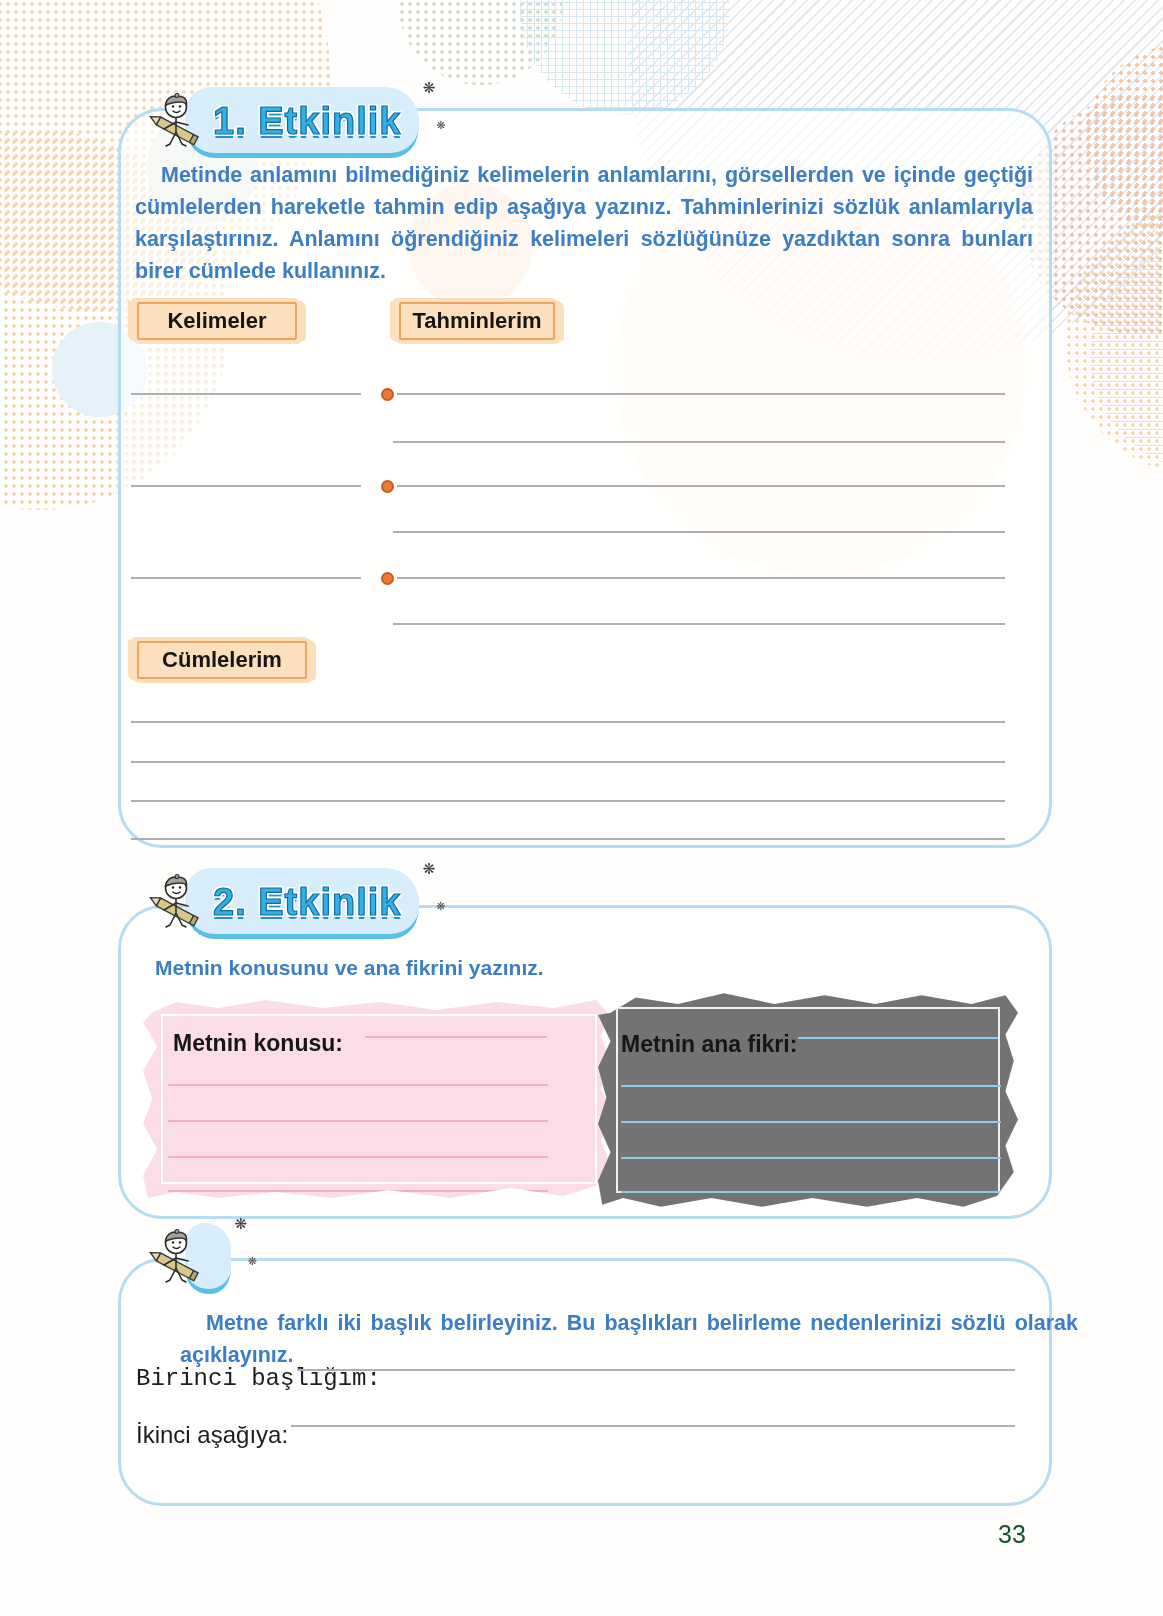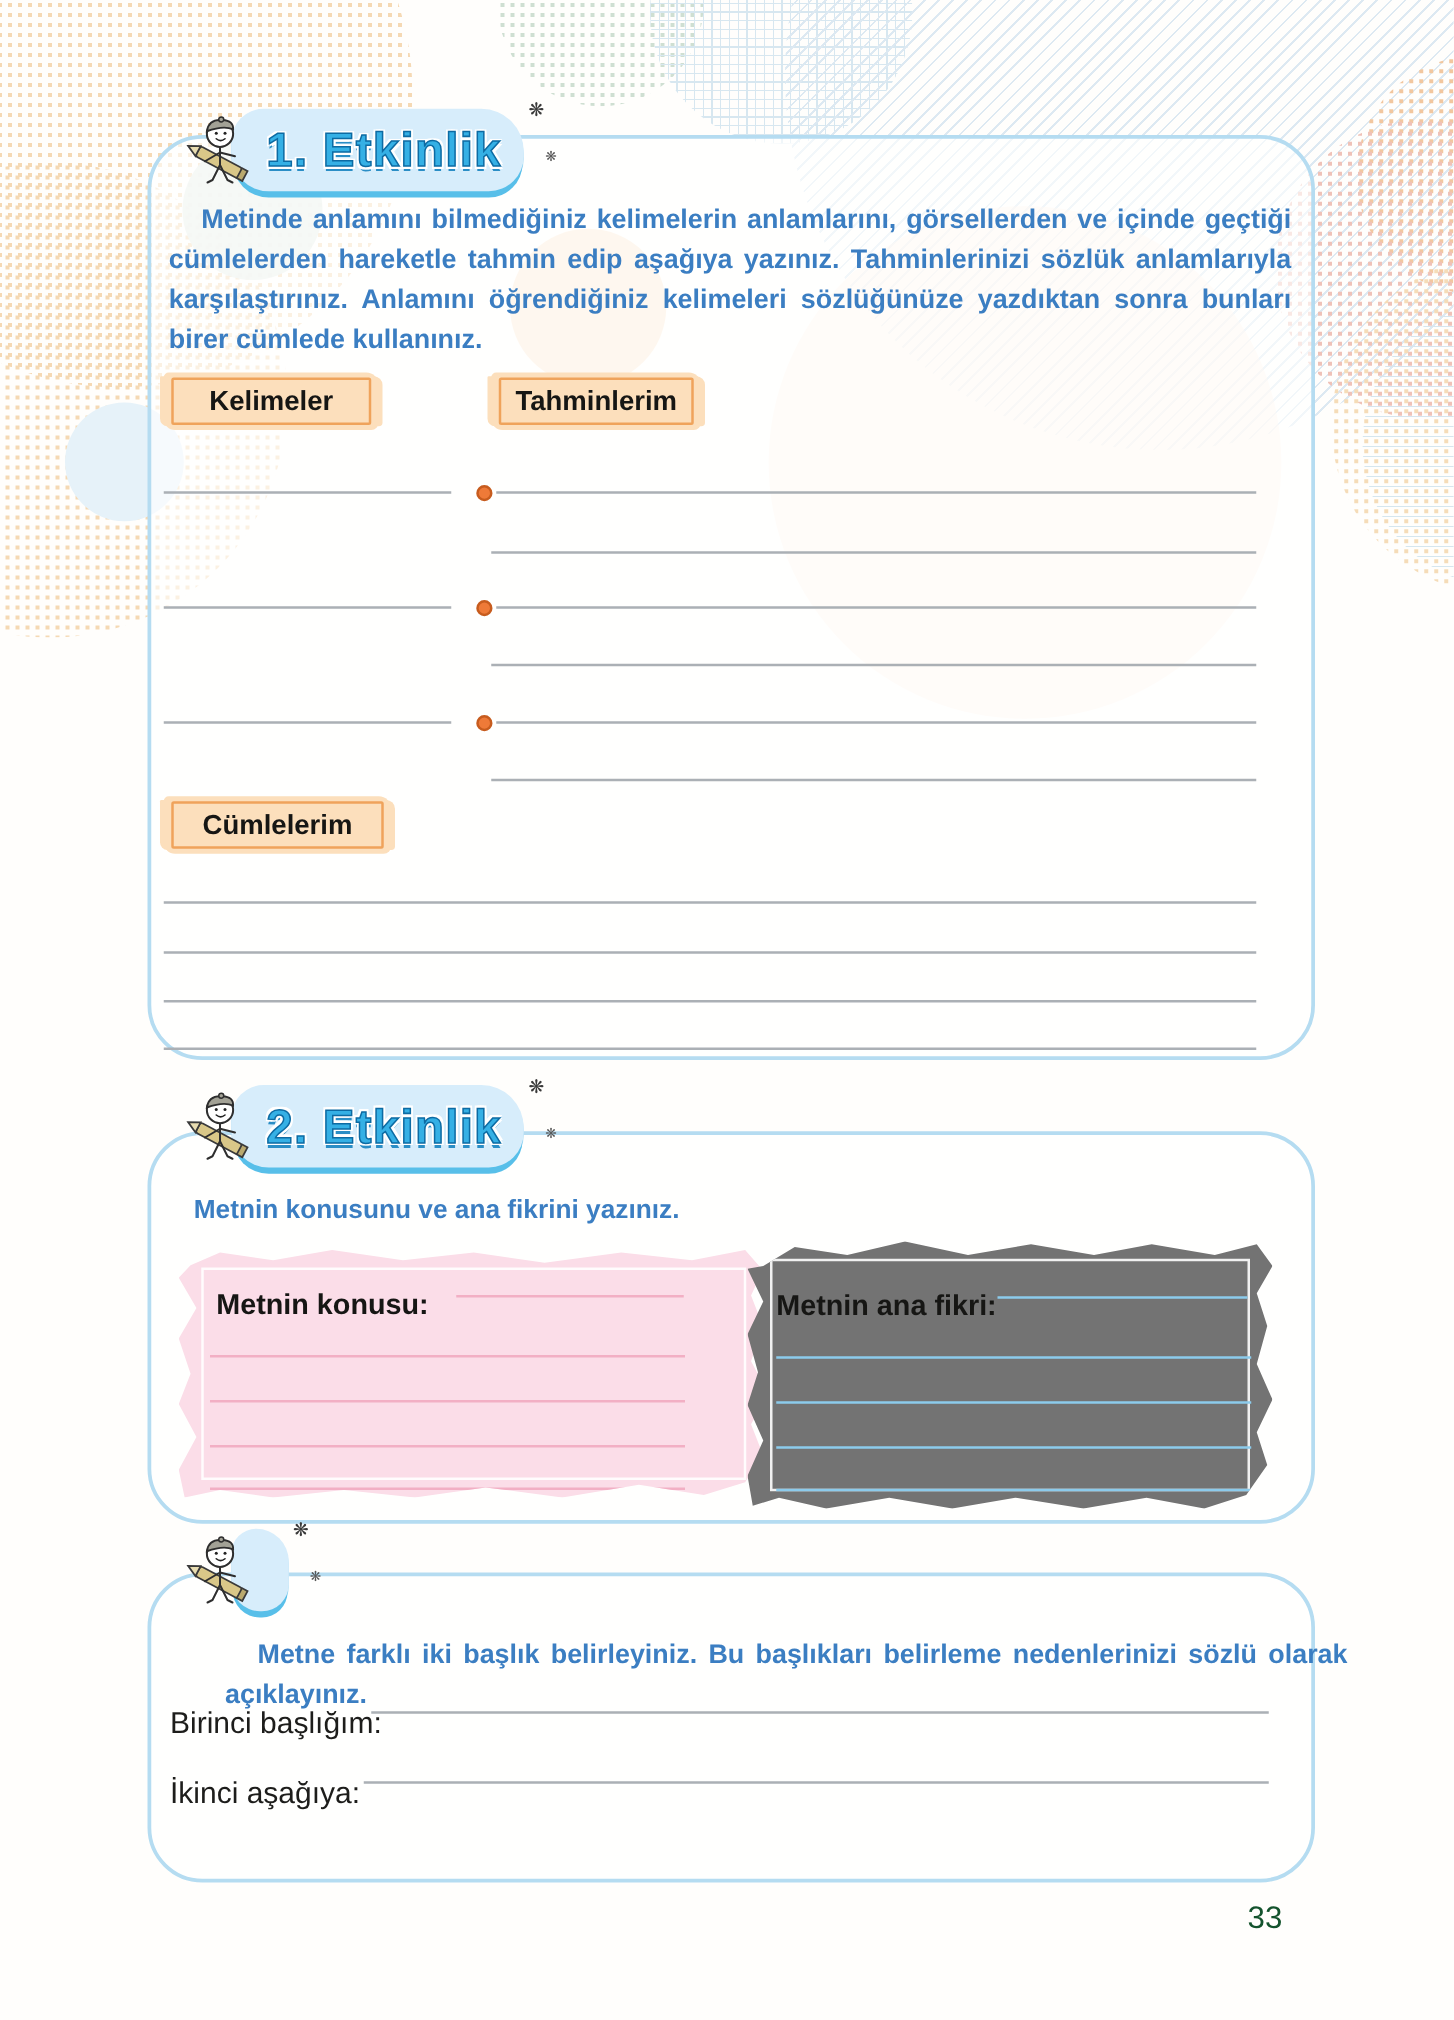--- a/index.html
+++ b/index.html
@@ -212,21 +212,21 @@
         <path d="M24 19 Q 27.5 22 31 19" fill="none" stroke="#222" stroke-width="1.3" stroke-linecap="round"></path>
         <path d="M27 26 L27 40 M27 40 L21 52 M27 40 L33 52 M21 52 l-4 2 M33 52 l4 2" stroke="#2e2e2e" stroke-width="1.6" fill="none" stroke-linecap="round"></path>
         <path d="M27 30 L15 37 M27 30 L39 33" stroke="#2e2e2e" stroke-width="1.6" stroke-linecap="round"></path>
       </svg>
       <span class="sparkle s1">❋</span>
       <span class="sparkle s2">❋</span>
     </div>
 
     <p class="instr" style="left:15px; top:46px; width:898px;margin-left:44px;">Metne farklı iki başlık belirleyiniz. Bu başlıkları belirleme nedenlerinizi sözlü olarak açıklayınız.</p>
 
-    <span class="title-label" style="left:15px; top:104px;">Birinci başlığım:</span>
+    <span class="title-label" style="left:15px; top:104px;font-family:Liberation Mono, monospace;">Birinci başlığım:</span>
     <div class="wline" style="left:176px; top:108px; width:718px;"></div>
 
     <span class="title-label" style="left:15px; top:160px;">İkinci aşağıya:</span>
     <div class="wline" style="left:170px; top:164px; width:724px;"></div>
   </section>
 
   <div class="page-number" style="left:998px; top:1520px;">33</div>
 </div>
 
 </body></html>

